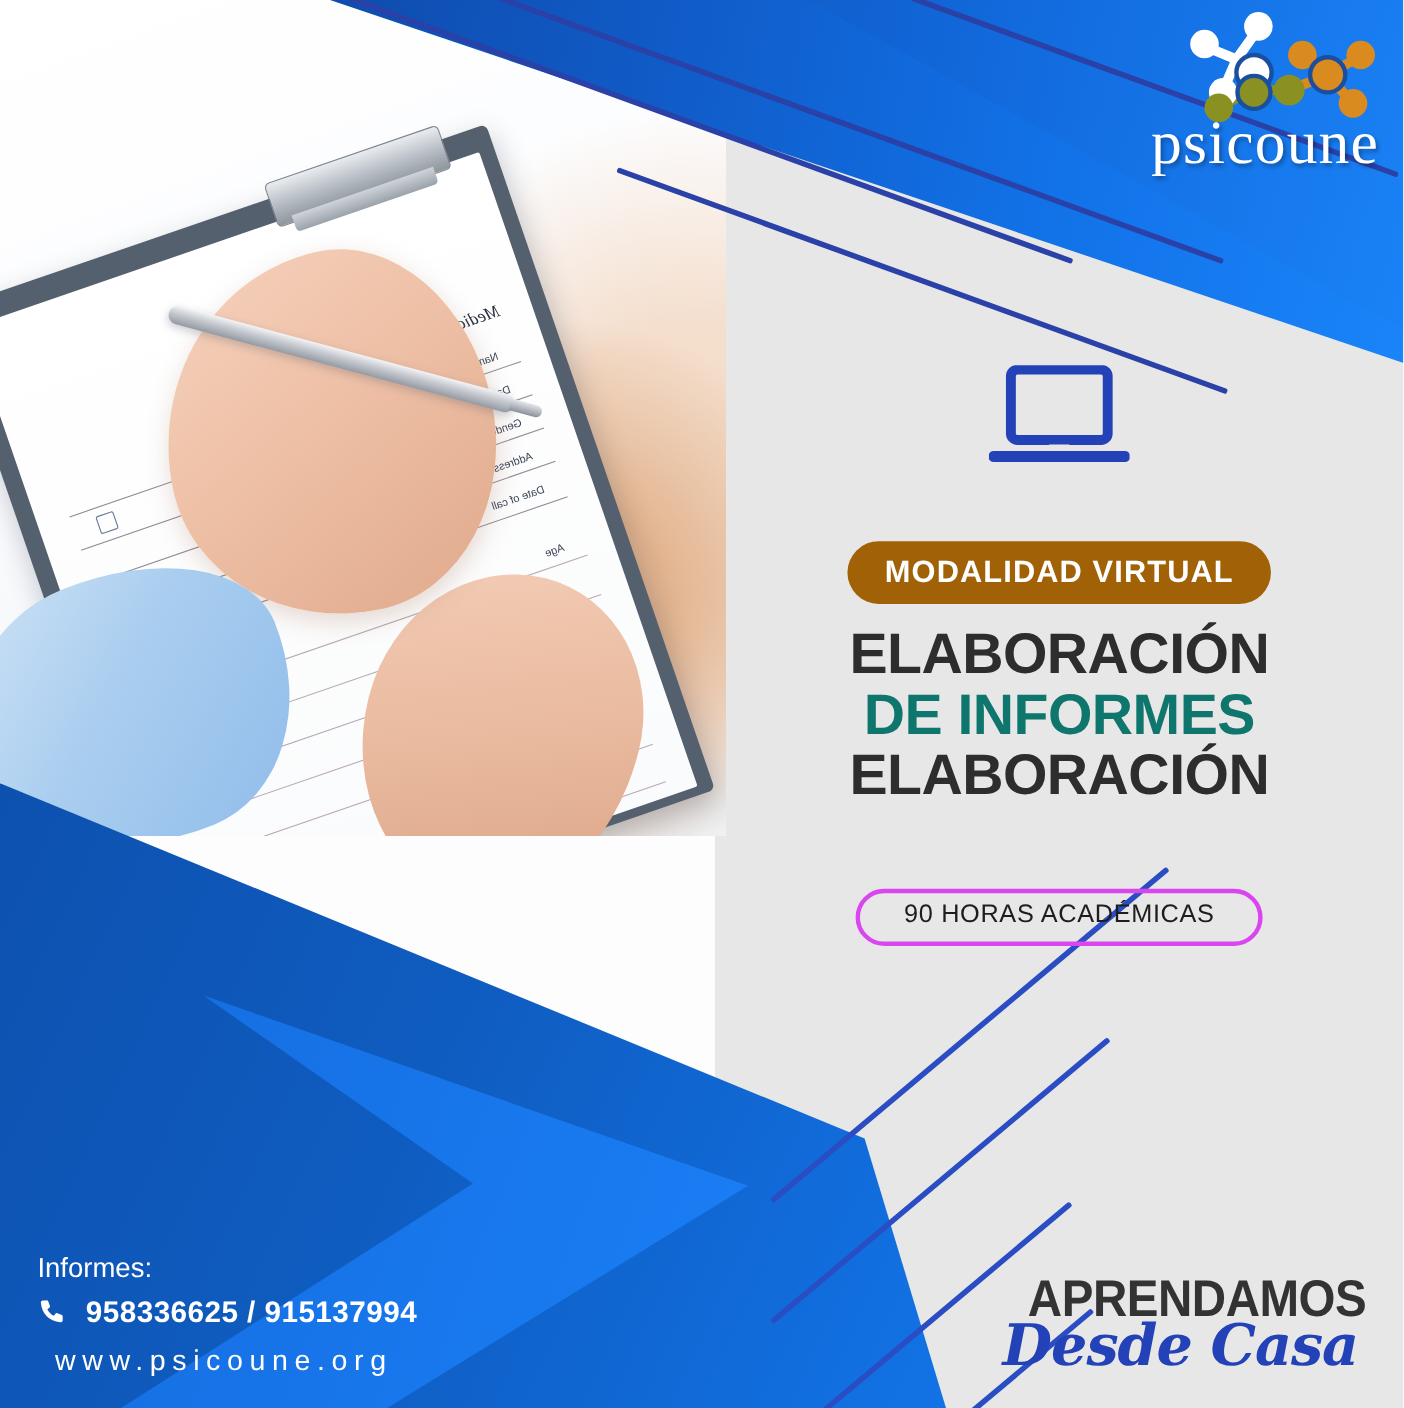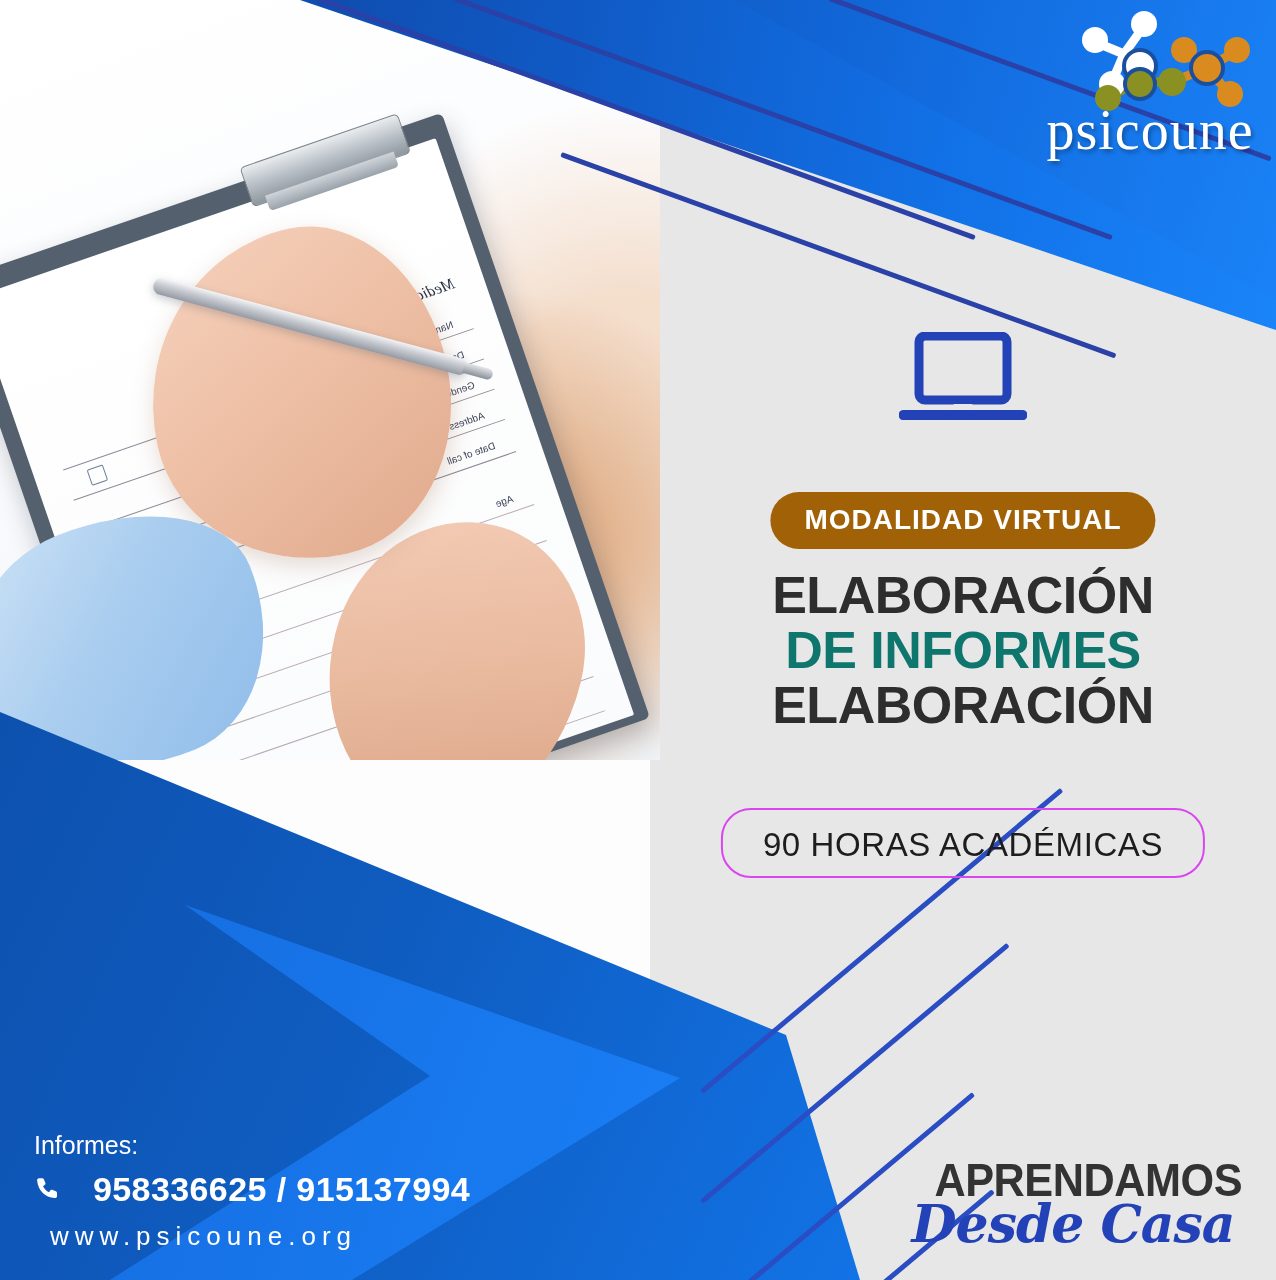--- a/index.html
+++ b/index.html
@@ -233,24 +233,24 @@
     font-weight: 700;
     font-size: 52px;
     letter-spacing: -0.5px;
     color: #2d2d2d;
   }
   .headline .accent { color: #0f766e; }
   .pill-hours {
     position: absolute;
     left: 50%; top: 808px;
     transform: translateX(-50%);
-    border: 2px solid #d946ef;
+    border: 4px solid #d946ef;
     border-radius: 30px;
-    padding: 16px 40px 12px;
-    font-size: 33px;
+    padding: 5px 40px 12px;
+    font-size: 23px;
     letter-spacing: .6px;
     color: #1d1d1d;
     white-space: nowrap;
   }
 
   
   .logo {
     position: absolute;
     left: 1032px; top: 10px;
     width: 236px; height: 160px;
@@ -274,22 +274,22 @@
     color: #ffffff;
   }
   .footer-label {
     font-size: 25px;
     font-weight: 400;
     margin-bottom: 10px;
   }
   .footer-phones {
     display: flex;
     align-items: center;
-    gap: 29px;
-    font-size: 34px;
+    gap: 14px;
+    font-size: 27px;
     font-weight: 700;
     letter-spacing: .4px;
     margin-bottom: 12px;
   }
   .footer-web {
     font-size: 26px;
     font-weight: 300;
     letter-spacing: 6px;
     margin-left: 16px;
   }

